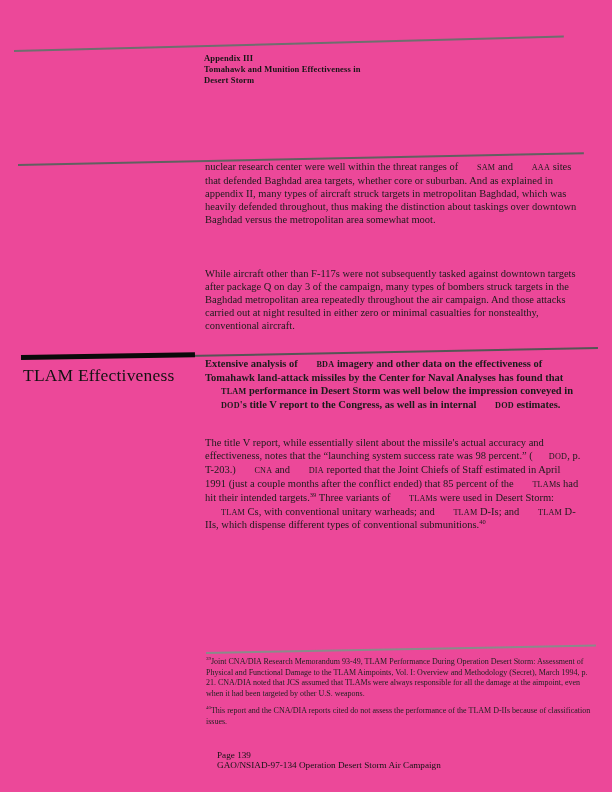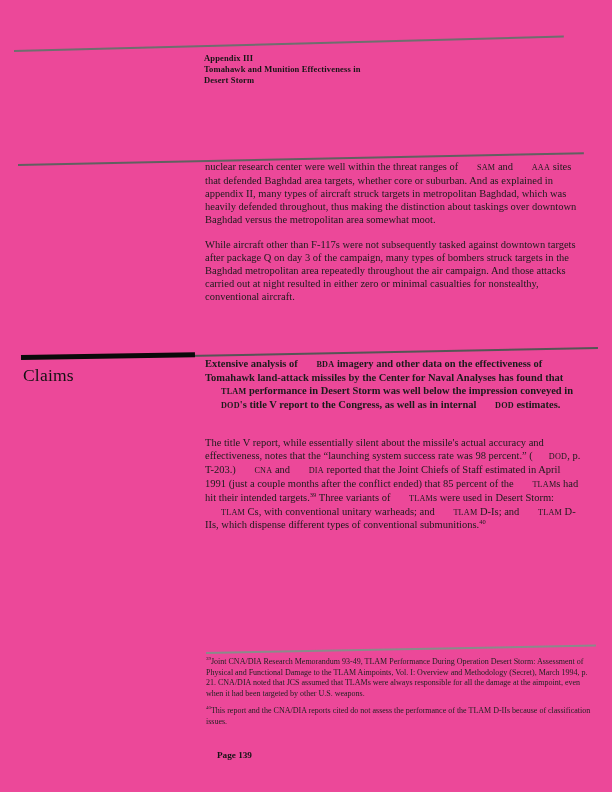--- a/index.html
+++ b/index.html
@@ -36,21 +36,21 @@
   .body-par {
     position: absolute;
     left: 205px;
     width: 378px;
     margin: 0;
     font-size: 10.5px;
     line-height: 12.9px;
     color: #1b1b1b;
   }
   .par-1 { top: 161px; }
-  .par-2 { top: 239px; }
+  .par-2 { top: 268px; }
   .par-3 { top: 358px; font-weight: bold; }
   .par-4 { top: 437px; }
 
   .section-heading {
     position: absolute;
     left: 23px; top: 364px;
     width: 178px;
     font-size: 17.5px;
     line-height: 22.5px;
     color: #121212;
@@ -70,21 +70,21 @@
   .fn-40 { top: 706px; }
 
   .page-footer {
     position: absolute;
     left: 217px; top: 750px;
     width: 380px;
     display: flex;
     justify-content: space-between;
     align-items: baseline;
     font-size: 9.2px;
-    font-weight: bold;
+    font-weight: normal;
     color: #141414;
     flex-direction: column;
   }
 
   
   .run-sc  { font-size: 0.78em; letter-spacing: 0.2px; padding-left: 16px; }
   .run-sup { font-size: 0.62em; vertical-align: super; line-height: 0; }
   .run-u   { }
 </style>
 </head>
@@ -102,28 +102,29 @@
 
   <div class="rule rule-hdr-bot"></div>
 
   <p class="body-par par-1"><span>nuclear research center were well within the threat ranges of </span><span class="run-sc">SAM</span><span> and </span><span class="run-sc">AAA</span><span> sites that defended Baghdad area targets, whether core or suburban. And as explained in appendix II, many types of aircraft struck targets in metropolitan Baghdad, which was heavily defended throughout, thus making the distinction about taskings over downtown Baghdad versus the metropolitan area somewhat moot.</span></p>
   <p class="body-par par-2"><span>While aircraft other than F-117s were not subsequently tasked against downtown targets after package Q on day 3 of the campaign, many types of bombers struck targets in the Baghdad metropolitan area repeatedly throughout the air campaign. And those attacks carried out at night resulted in either zero or minimal casualties for nonstealthy, conventional aircraft.</span></p>
 
   <div class="rule rule-section"></div>
   <div class="rule bar-section"></div>
 
   <div class="section-heading">
-    <div>Claims</div>
+    <div>TLAM Effectiveness</div>
   </div>
 
   <p class="body-par par-3"><span>Extensive analysis of </span><span class="run-sc">BDA</span><span> imagery and other data on the effectiveness of Tomahawk land-attack missiles by the Center for Naval Analyses has found that </span><span class="run-sc">TLAM</span><span> performance in Desert Storm was well below the impression conveyed in </span><span class="run-sc">DOD</span><span>'s title V report to the Congress, as well as in internal </span><span class="run-sc">DOD</span><span> estimates.</span></p>
   <p class="body-par par-4"><span>The title V report, while essentially silent about the missile's actual accuracy and effectiveness, notes that the “launching system success rate was 98 percent.” (</span><span class="run-sc">DOD</span><span>, p. T-203.) </span><span class="run-sc">CNA</span><span> and </span><span class="run-sc">DIA</span><span> reported that the Joint Chiefs of Staff estimated in April 1991 (just a couple months after the conflict ended) that 85 percent of the </span><span class="run-sc">TLAM</span><span>s had hit their intended targets.</span><span class="run-sup">39</span><span> Three variants of </span><span class="run-sc">TLAM</span><span>s were used in Desert Storm: </span><span class="run-sc">TLAM</span><span> Cs, with conventional unitary warheads; and </span><span class="run-sc">TLAM</span><span> D-Is; and </span><span class="run-sc">TLAM</span><span> D-IIs, which dispense different types of conventional submunitions.</span><span class="run-sup">40</span></p>
 
   <div class="rule rule-footnote"></div>
 
   <p class="footnote fn-39"><span class="run-sup">39</span><span>Joint CNA/DIA Research Memorandum 93-49, </span><span class="run-u">TLAM Performance During Operation Desert Storm: Assessment of Physical and Functional Damage to the TLAM Aimpoints, Vol. I: Overview and Methodology</span><span> (Secret), March 1994, p. 21. CNA/DIA noted that JCS assumed that TLAMs were always responsible for all the damage at the aimpoint, even when it had been targeted by other U.S. weapons.</span></p>
   <p class="footnote fn-40"><span class="run-sup">40</span><span>This report and the CNA/DIA reports cited do not assess the performance of the TLAM D-IIs because of classification issues.</span></p>
 
   <div class="page-footer">
     <span>Page 139</span>
+    <span>GAO/NSIAD-97-134 Operation Desert Storm Air Campaign</span>
   </div>
 
 </div>
 
 </body></html>

